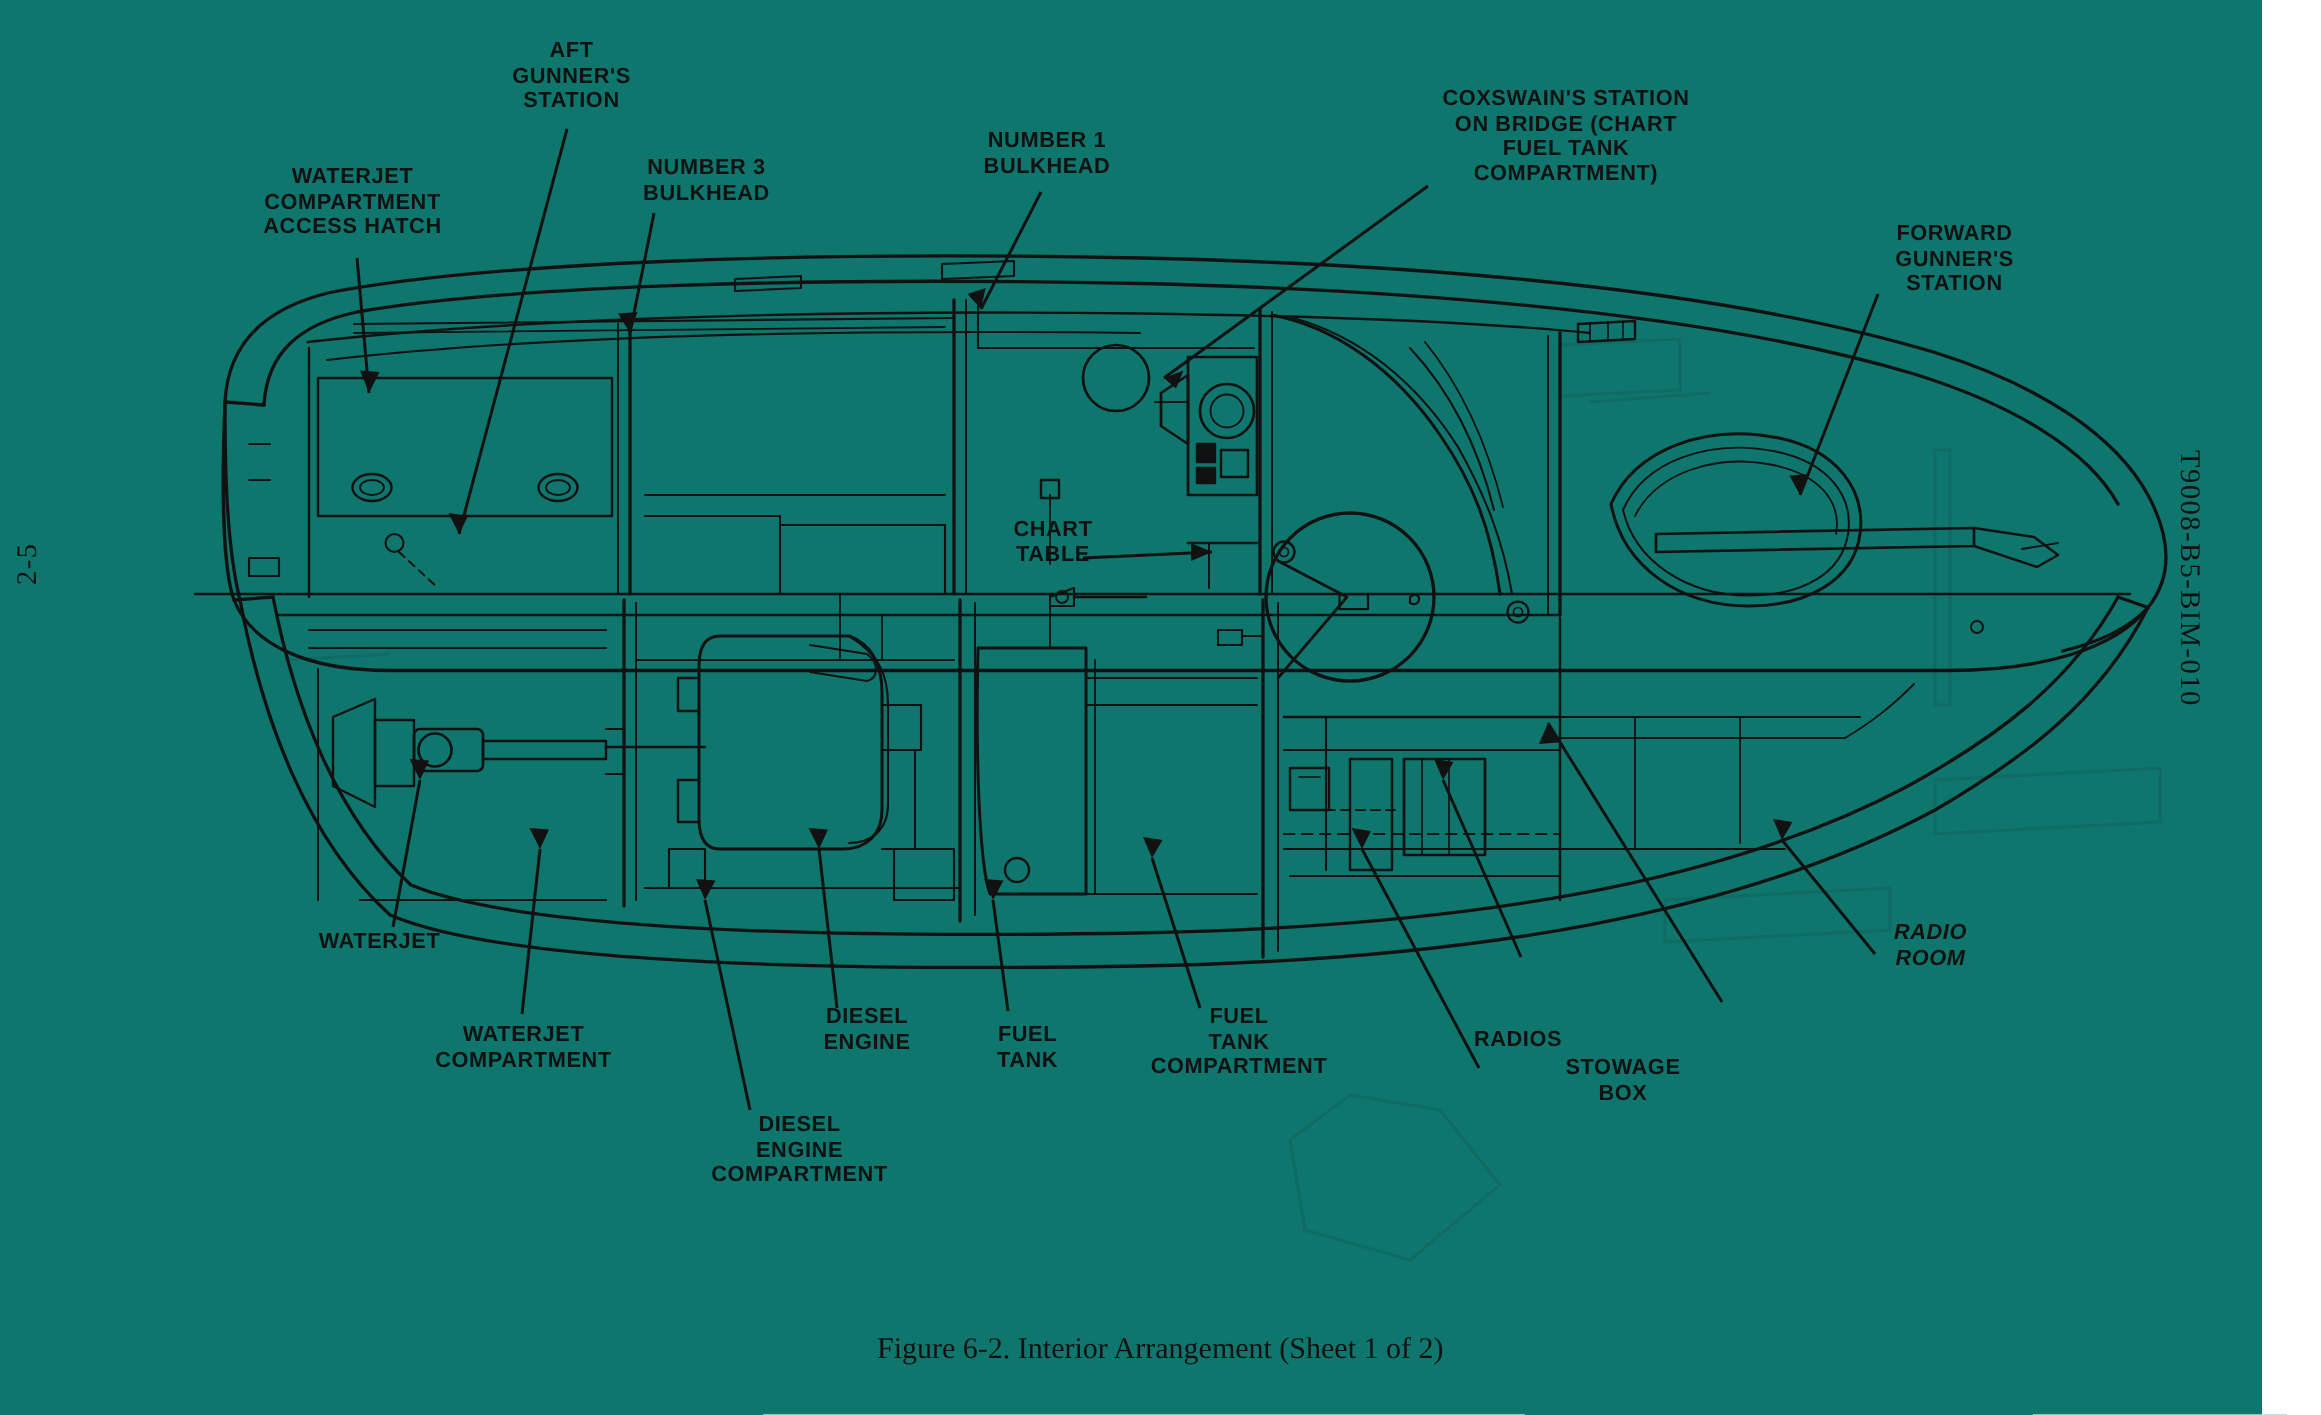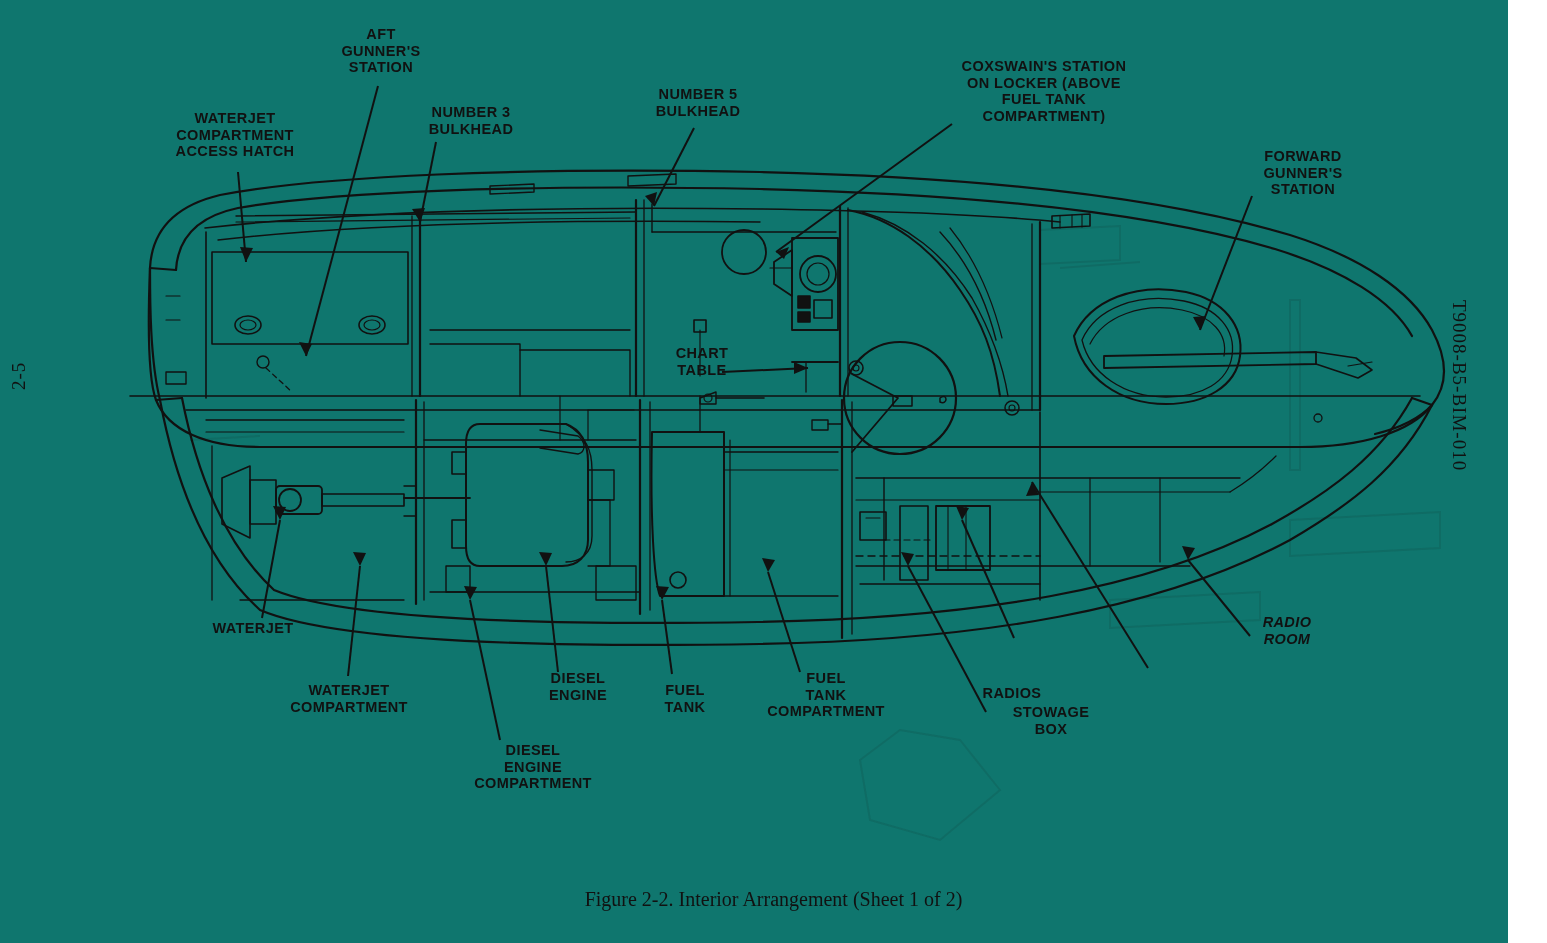--- a/index.html
+++ b/index.html
@@ -329,25 +329,25 @@
 GUNNER'S
 STATION</div>
 
   <div class="label ctr" style="left:152px; top:110px; width:166px;">WATERJET
 COMPARTMENT
 ACCESS HATCH</div>
 
   <div class="label ctr" style="left:404px; top:104px; width:134px;text-align:center;">NUMBER 3
 BULKHEAD</div>
 
-  <div class="label ctr" style="left:632px; top:86px; width:132px;">NUMBER 5
+  <div class="label ctr" style="left:632px; top:86px; width:132px;">NUMBER 1
 BULKHEAD</div>
 
   <div class="label ctr" style="left:936px; top:58px; width:216px;">COXSWAIN'S STATION
-ON LOCKER (ABOVE
+ON BRIDGE (CHART
 FUEL TANK
 COMPARTMENT)</div>
 
   <div class="label ctr" style="left:1233px; top:148px; width:140px;">FORWARD
 GUNNER'S
 STATION</div>
 
   <div class="label left" style="left:652px; top:345px; width:100px;">CHART
 TABLE</div>
 
@@ -363,25 +363,25 @@
 ENGINE
 COMPARTMENT</div>
 
   <div class="label ctr" style="left:642px; top:682px; width:86px;">FUEL
 TANK</div>
 
   <div class="label ctr" style="left:756px; top:670px; width:140px;">FUEL
 TANK
 COMPARTMENT</div>
 
-  <div class="label ctr" style="left:992px; top:704px; width:118px;">STOWAGE
+  <div class="label ctr" style="left:1023px; top:704px; width:118px;">STOWAGE
 BOX</div>
 
   <div class="label ctr" style="left:968px; top:644px; width:88px;margin-top:41px;">RADIOS</div>
 
 
   <div class="label ctr" style="left:1242px; top:614px; width:90px;font-style:italic;">RADIO
 ROOM</div>
 
   <div id="pagenum">2-5</div>
   <div id="sidecode">T9008-B5-BIM-010</div>
-  <div id="caption">Figure 2-2.  Interior Arrangement (Sheet 1 of 2)</div>
+  <div id="caption">Figure 6-2.  Interior Arrangement (Sheet 1 of 2)</div>
 </div>
 
 </body></html>

